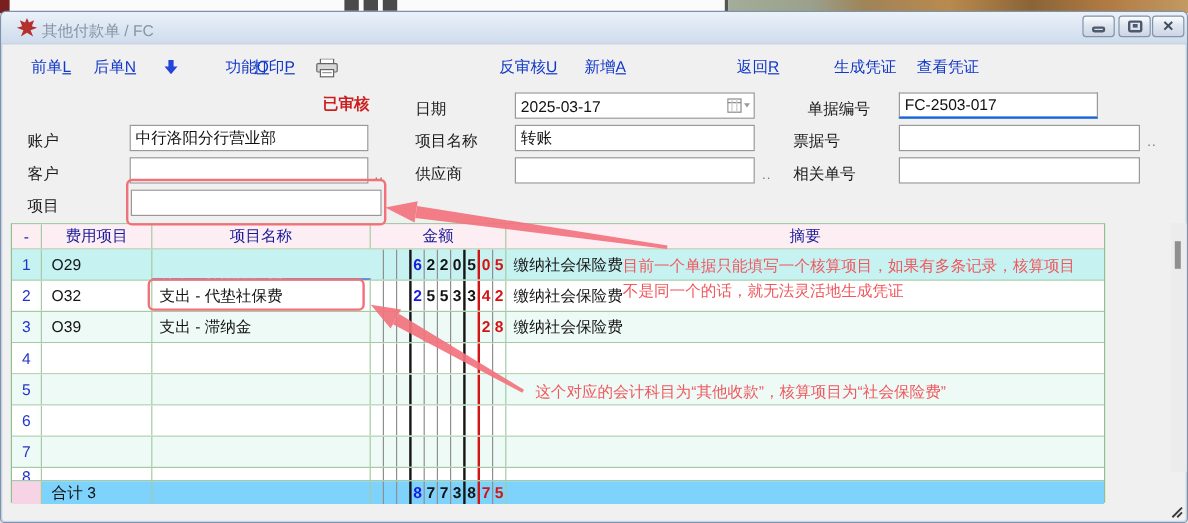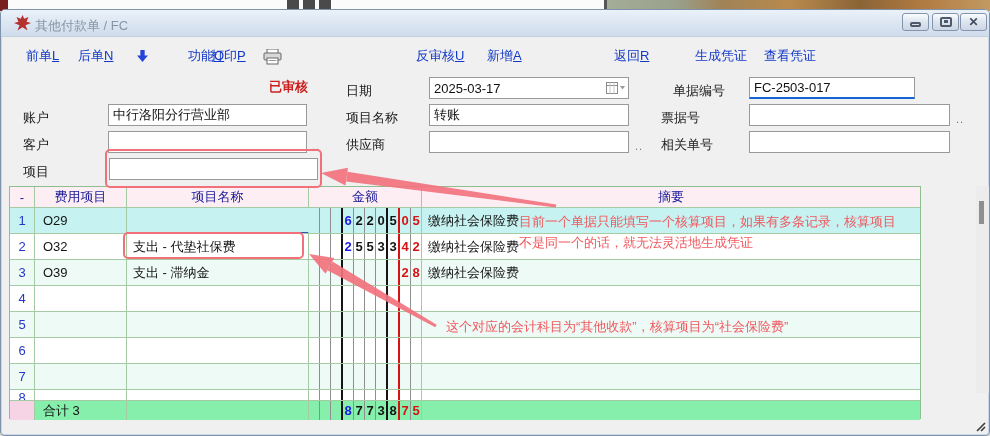--- a/index.html
+++ b/index.html
@@ -49,21 +49,21 @@
   .c-amt { width:113px; padding:0; }
   .c-sum { flex:1; border-right:none; padding-left:6px; font-size:13px; color:#141414; }
   .ghead { background:#fdeef4; height:21px; }
   .ghead .gcell { font-size:13px; color:#191998; justify-content:center; padding-left:0; }
   .drow { height:26px; }
   .row-odd { background:#eefaf6; }
   .row-even { background:#ffffff; }
   .row-active { background:#c7f2f2; }
   .row-clipped { height:11px; }
   .row-clipped .c-no { align-items:flex-start; }
-  .row-total { height:19px; background:#86efac; border-bottom:none; }
+  .row-total { height:19px; background:#7dd3fc; border-bottom:none; }
   .row-total .c-no { background:#f6d4e5; }
   .row-total .c-code { font-weight:normal; color:#111; }
   .amt-wrap { display:flex; width:100%; height:100%; }
   .amt-sub { flex:1; border-right:1px solid #8f8f8f; display:flex; align-items:center;
     justify-content:center; font-size:13px; font-weight:bold; color:#141414; }
   .amt-sub.b2, .amt-sub.b6 { border-right:2px solid #151515; }
   .amt-sub.b7 { border-right:2px solid #d41414; }
   .amt-sub.b9 { border-right:none; }
   .d-blue { color:#1a1ae0; } .d-red { color:#d41414; }
   .cell-selected { background:#3355bb; color:#fff !important; }

